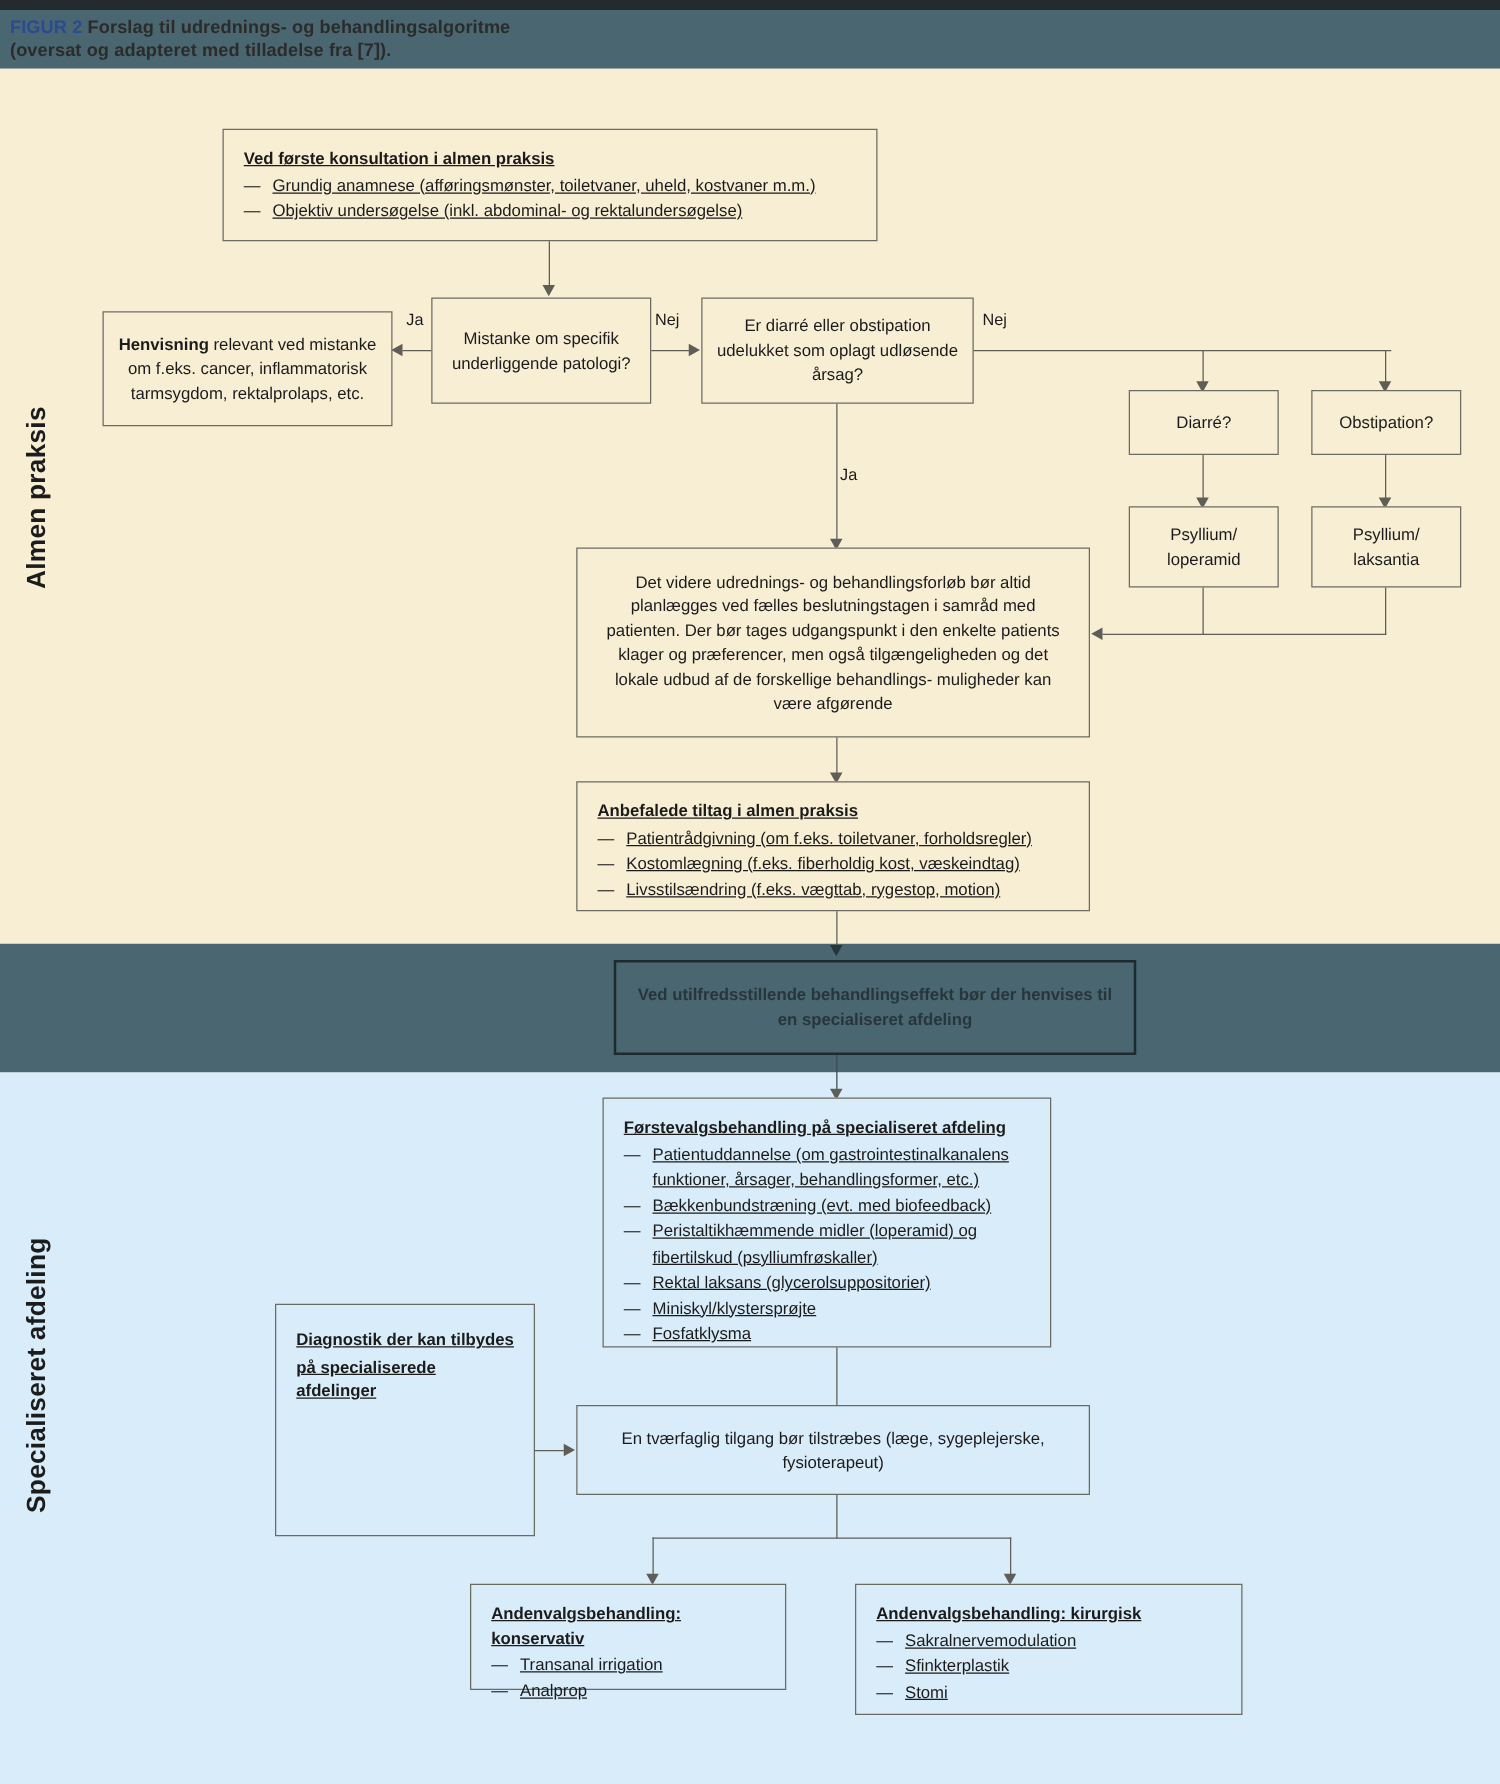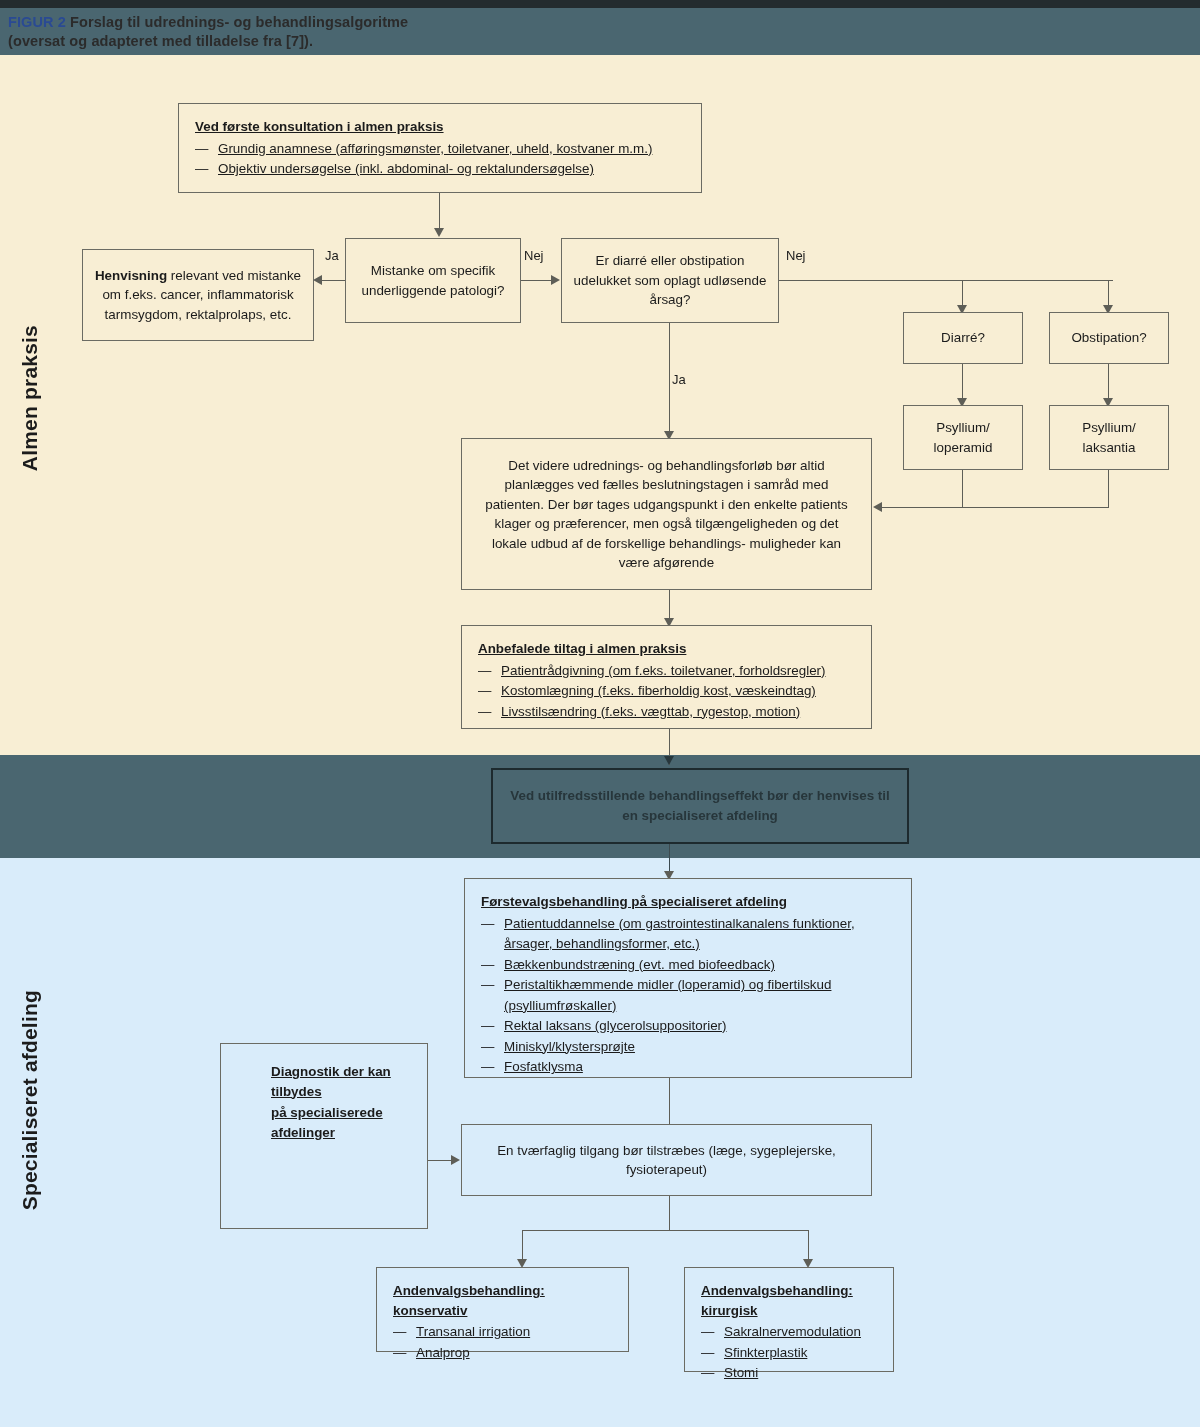--- a/index.html
+++ b/index.html
@@ -197,37 +197,37 @@
   <div class="ln v" style="left:669px;top:729px;height:36px;background:#5e5e57;"></div>
   <div class="arrowhead ah-down" style="left:663.5px;top:756px;border-top-color:#27363b;"></div>
 
   <div class="nodebox teal" style="left:443px;top:768px;width:418px;height:76px;margin-left:48px;">
     <div class="centered teal-text">Ved utilfredsstillende behandlingseffekt bør der henvises til en specialiseret afdeling</div>
   </div>
 
   <div class="ln v" style="left:669px;top:844px;height:35px;background:#3c4a4f;"></div>
   <div class="arrowhead ah-down" style="left:663.5px;top:871px;"></div>
 
-  <div class="nodebox blue" style="left:464px;top:878px;width:448px;height:200px;">
+  <div class="nodebox blue" style="left:482px;top:878px;width:359px;height:200px;">
     <div class="listbox">
       <span class="bx-title">Førstevalgsbehandling på specialiseret afdeling</span>
       <ul class="dashlist">
         <li>Patientuddannelse (om gastrointestinalkanalens funktioner, årsager, behandlingsformer, etc.)</li>
         <li>Bækkenbundstræning (evt. med biofeedback)</li>
         <li>Peristaltikhæmmende midler (loperamid) og fibertilskud (psylliumfrøskaller)</li>
         <li>Rektal laksans (glycerolsuppositorier)</li>
         <li>Miniskyl/klystersprøjte</li>
         <li>Fosfatklysma</li>
       </ul>
     </div>
   </div>
 
   <div class="ln v" style="left:669px;top:1078px;height:46px;"></div>
 
-  <div class="nodebox blue" style="left:220px;top:1043px;width:208px;height:186px;padding-left:34px;">
+  <div class="nodebox blue" style="left:220px;top:1043px;width:208px;height:186px;">
     <div class="listbox" style="padding-top:18px;">
       <span class="bx-title">Diagnostik der kan tilbydes</span>
       <span class="bx-title">på specialiserede afdelinger</span>
     </div>
   </div>
 
   <div class="ln h" style="left:428px;top:1160px;width:24px;"></div>
   <div class="arrowhead ah-right" style="left:451px;top:1154.5px;"></div>
 
   <div class="nodebox blue" style="left:461px;top:1124px;width:411px;height:72px;">
@@ -244,21 +244,21 @@
   <div class="nodebox blue" style="left:376px;top:1267px;width:253px;height:85px;">
     <div class="listbox">
       <span class="bx-title">Andenvalgsbehandling: konservativ</span>
       <ul class="dashlist">
         <li>Transanal irrigation</li>
         <li>Analprop</li>
       </ul>
     </div>
   </div>
 
-  <div class="nodebox blue" style="left:684px;top:1267px;width:210px;height:105px;">
+  <div class="nodebox blue" style="left:684px;top:1267px;width:310px;height:105px;">
     <div class="listbox">
       <span class="bx-title">Andenvalgsbehandling: kirurgisk</span>
       <ul class="dashlist">
         <li>Sakralnervemodulation</li>
         <li>Sfinkterplastik</li>
         <li>Stomi</li>
       </ul>
     </div>
   </div>
 

